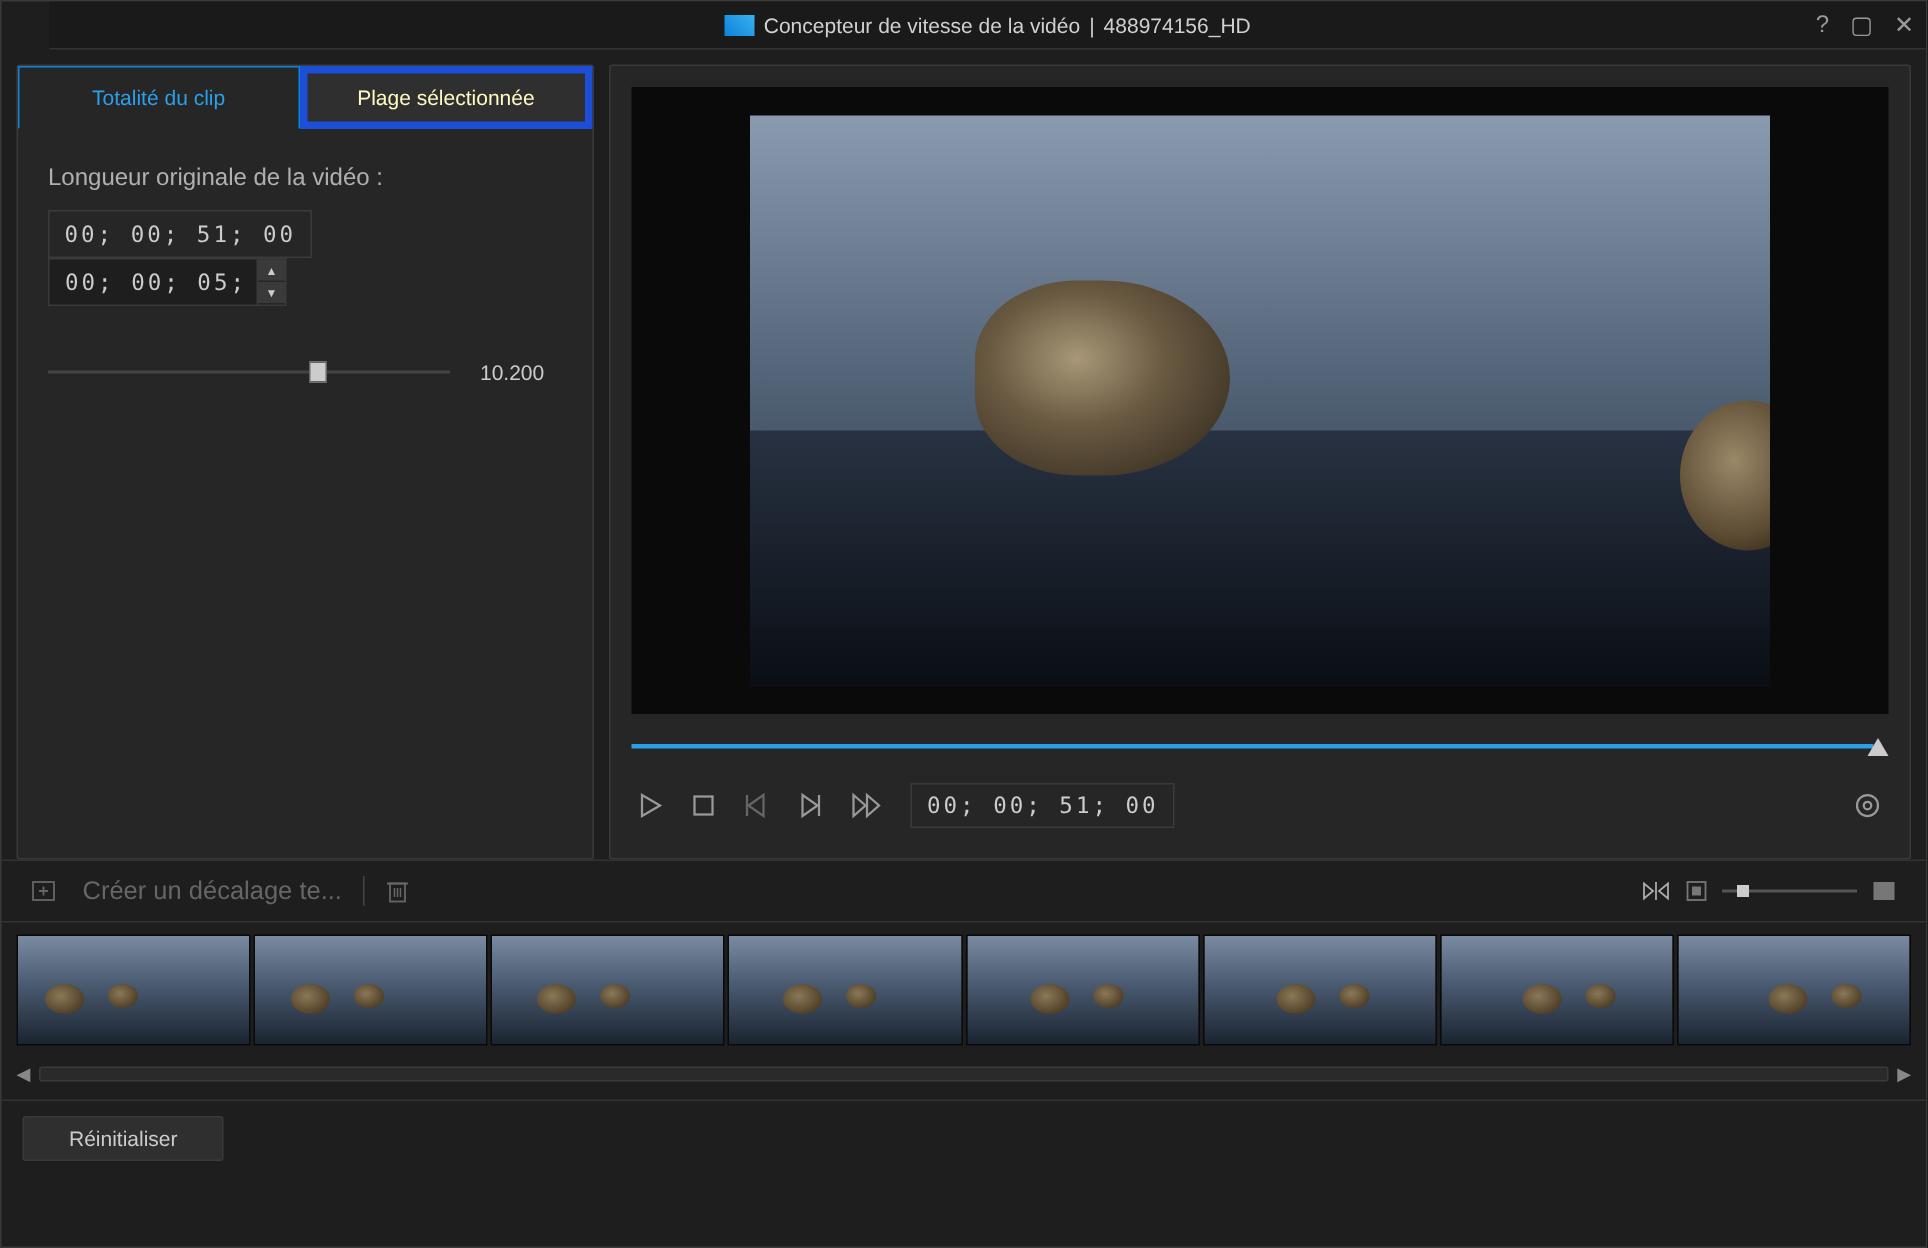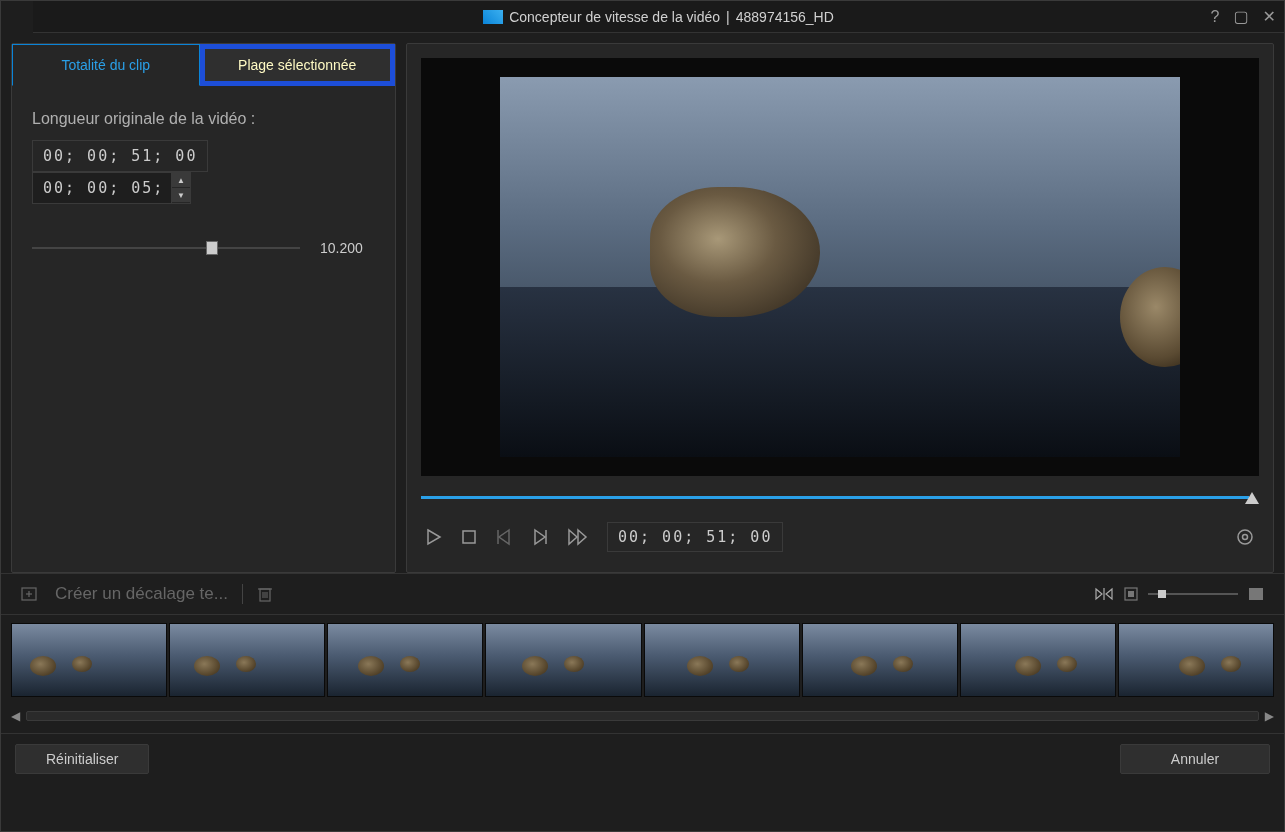--- a/index.html
+++ b/index.html
@@ -400,16 +400,15 @@
 
   <div class="scroll-row">
     <span class="scroll-arrow">◀</span>
     <div class="scroll-track"></div>
     <span class="scroll-arrow">▶</span>
   </div>
 
   <div class="footer">
     <button class="btn">Réinitialiser</button>
     <div class="spacer"></div>
-    <button class="btn wide">Annuler</button>
   </div>
 
 </div>
 
 </body></html>

